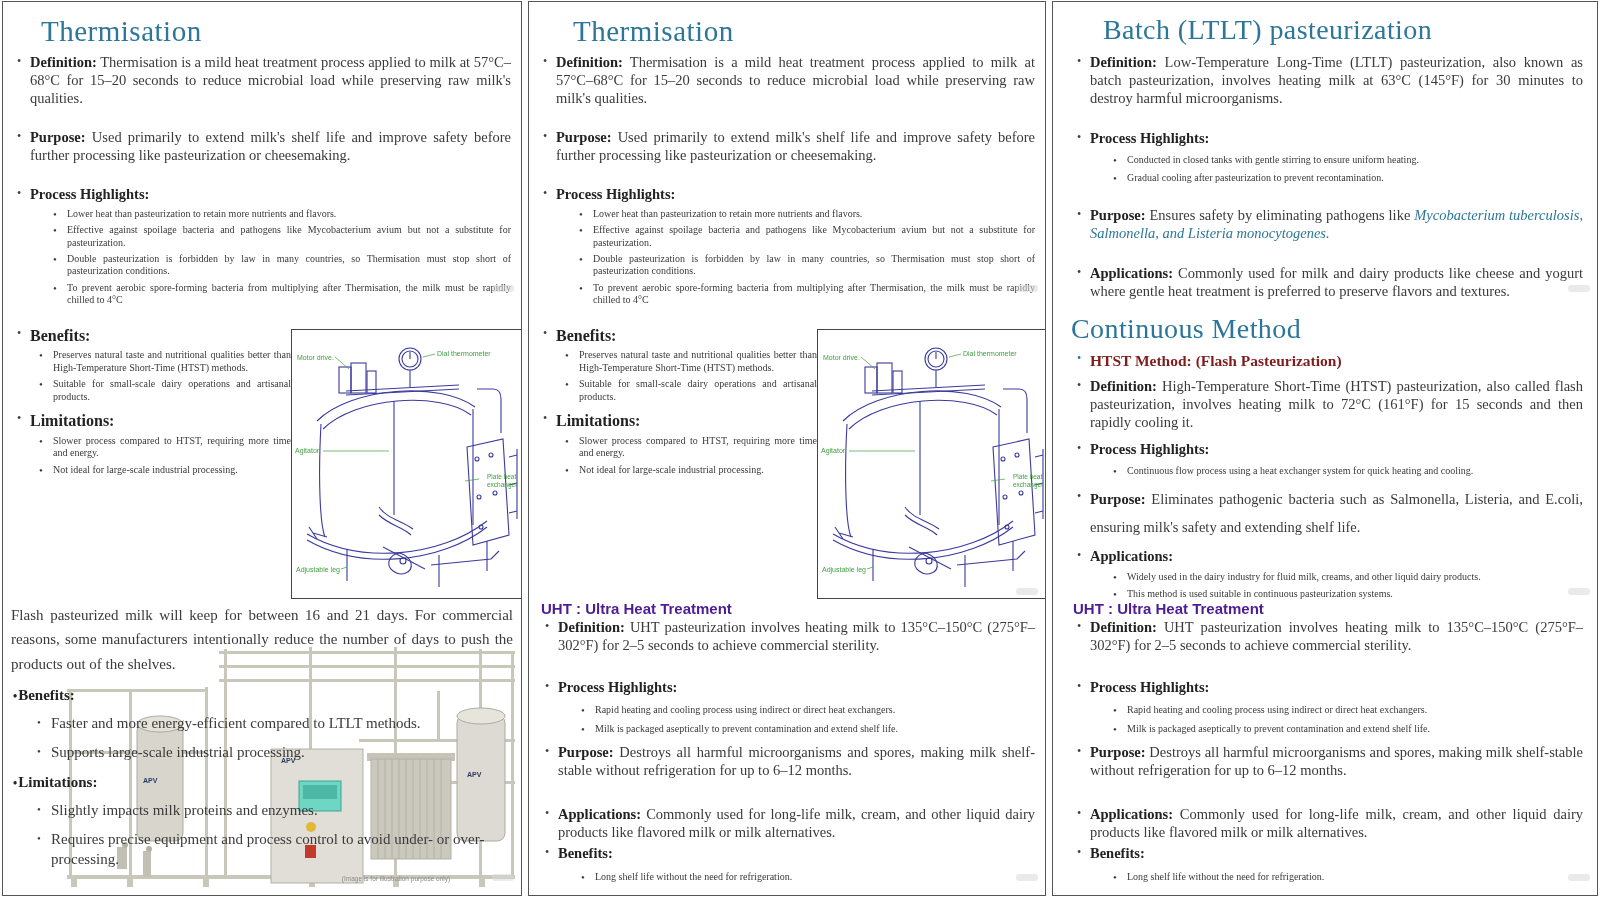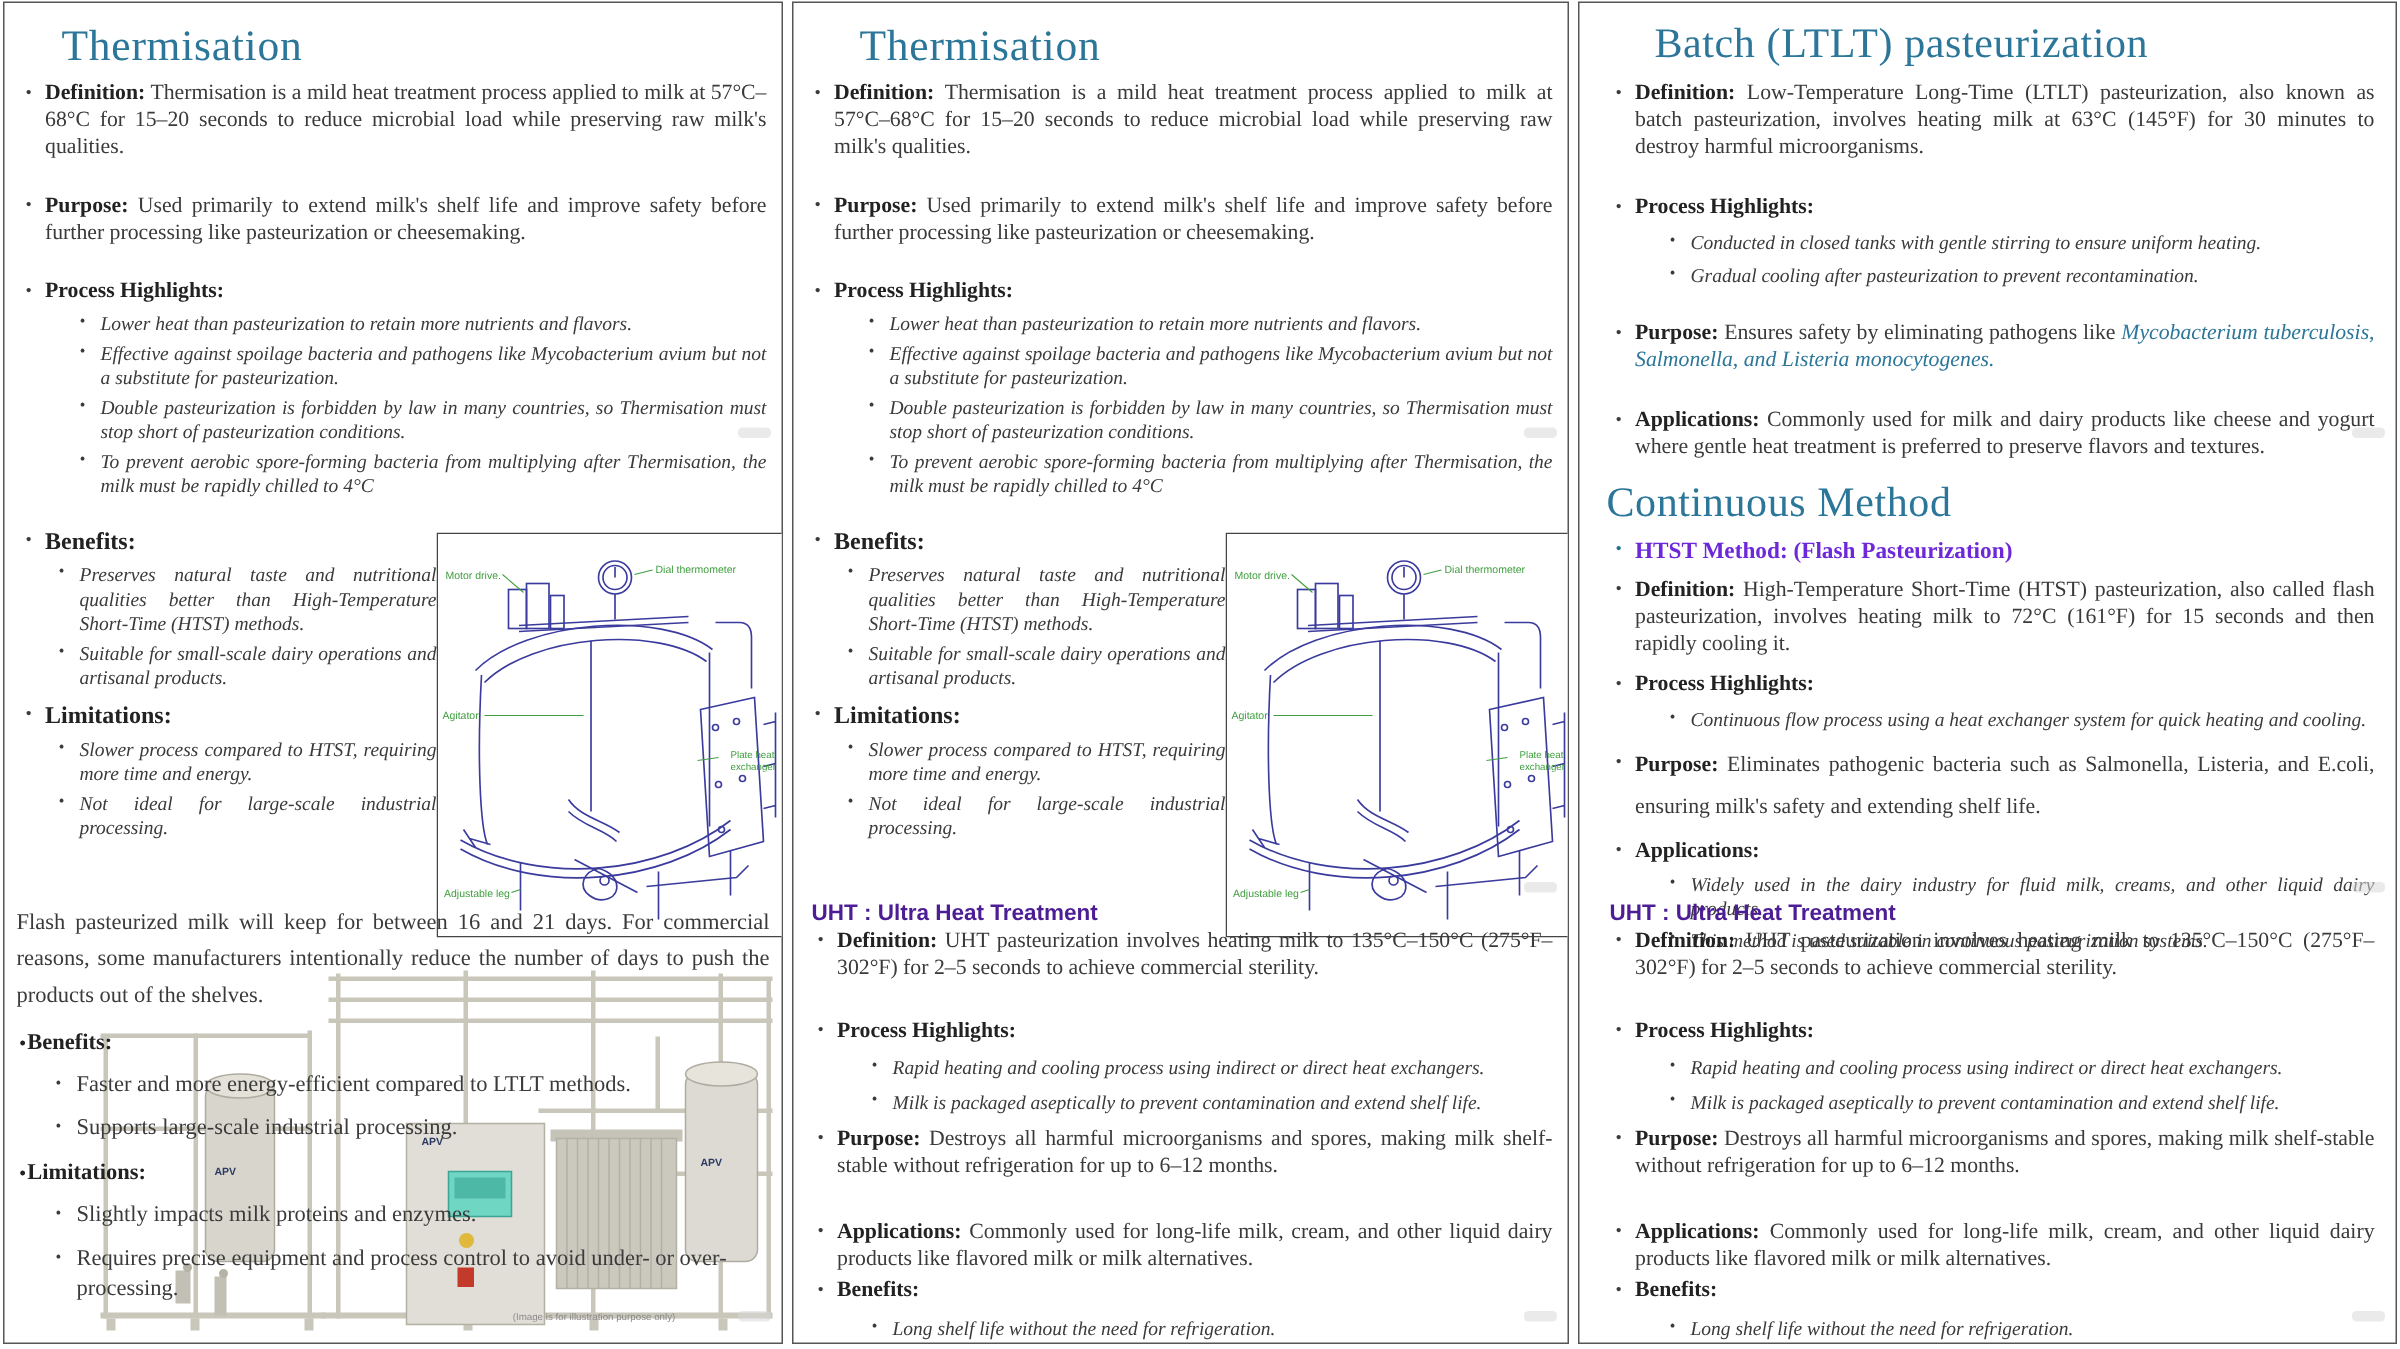--- a/index.html
+++ b/index.html
@@ -22,21 +22,21 @@
     font-size:29px;font-weight:400;color:#2b7699;margin:13px 0 2px 0;
     letter-spacing:.5px;
   }
   .b1{
     position:relative;padding-left:19px;text-align:justify;
     font-size:14.5px;line-height:1.24;margin:5px 0 0 0;
   }
   .b1::before{content:"•";position:absolute;left:6px;top:0;font-size:12px;color:#3a3a3a;}
   .b2{
     position:relative;padding-left:14px;margin:4px 0 0 42px;text-align:justify;
-    font-size:13px;line-height:1.24;font-style:italic;
+    font-size:10px;line-height:1.24;
   }
   .b2::before{content:"•";position:absolute;left:0;top:0;font-size:11px;color:#3a3a3a;}
   .lbl{font-weight:700;color:#222;}
   .split{display:flex;align-items:flex-start;margin-top:14px;}
   .split .txt{width:280px;flex:none;}
   .split .dia{margin-left:auto;flex:none;width:236px;margin-top:8px;}
   .diagram-svg{display:block;}
 
   
   .bottom{position:absolute;left:8px;right:8px;bottom:4px;height:294px;}
@@ -57,21 +57,21 @@
 
   
   .uht{position:absolute;left:10px;right:10px;top:594px;}
   .uht-h{
     color:#4c1d95;font-family:"Liberation Sans",sans-serif;font-weight:700;
     font-size:15px;margin:4px 0 0 2px;
   }
 
   
   .teal-i{color:#2b7699;font-style:italic;}
-  .htst .lbl{color:#6d28d9;margin-top:10px;}
+  .htst .lbl{color:#7f1d1d;margin-top:10px;}
   .htst::before{color:#1e7290;}
   h1.title2{font-size:28px;font-weight:400;color:#2b7699;margin:12px 0 4px 0;letter-spacing:.4px;}
   .wide{line-height:1.95;}
 
   .wm{
     position:absolute;right:7px;width:22px;height:7px;border-radius:3px;
     background:#d9d9d9;opacity:.55;z-index:3;
   }
   .g-label{fill:#3f9e3f;font-family:"Liberation Sans",sans-serif;font-size:7px;}
   .g-label-sm{fill:#3f9e3f;font-family:"Liberation Sans",sans-serif;font-size:6.5px;}

